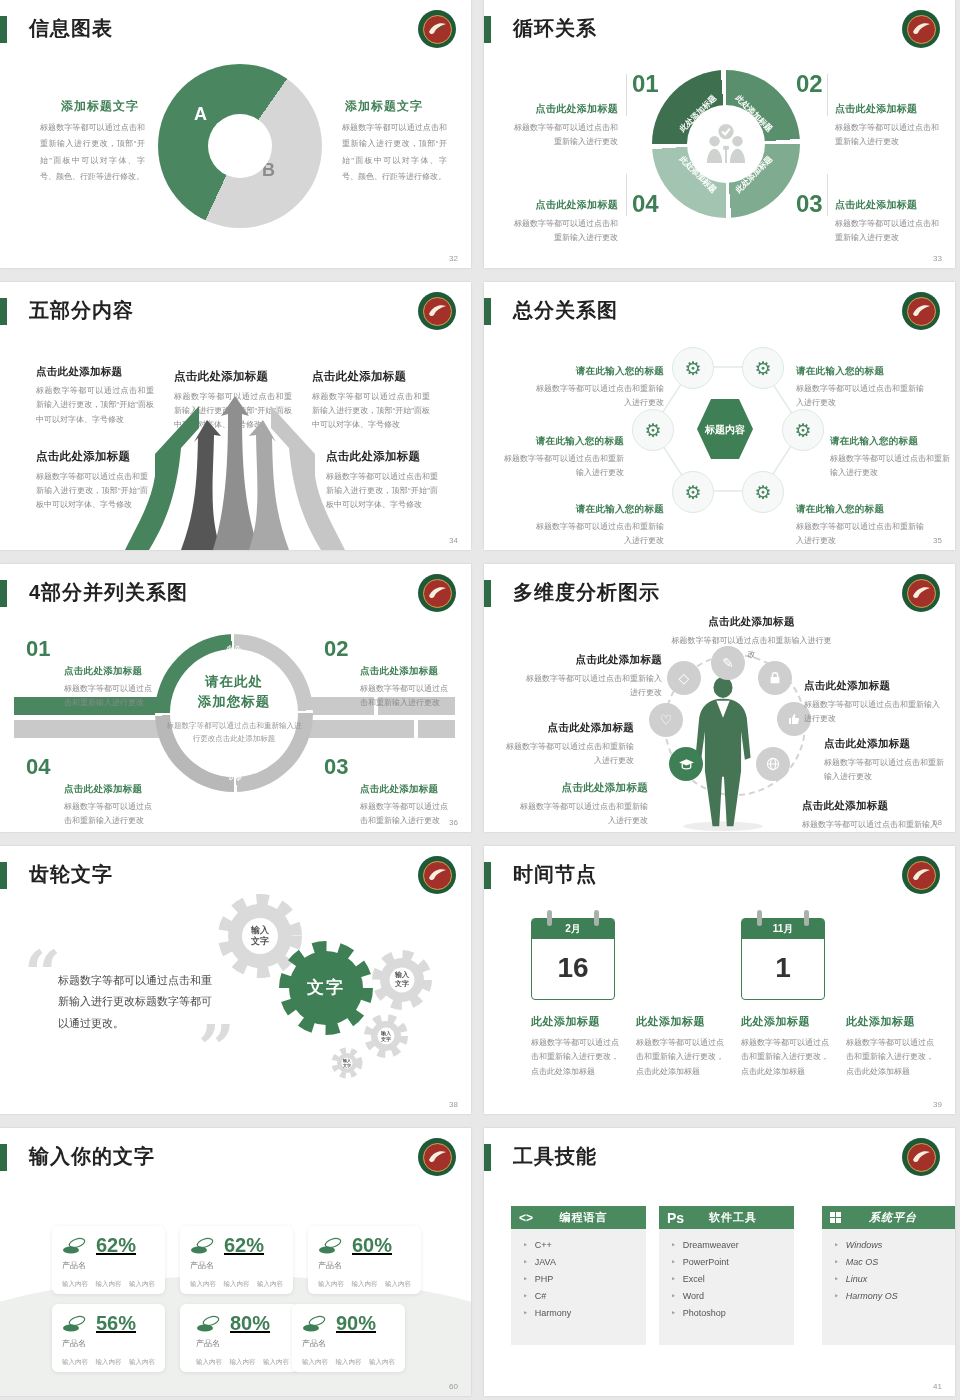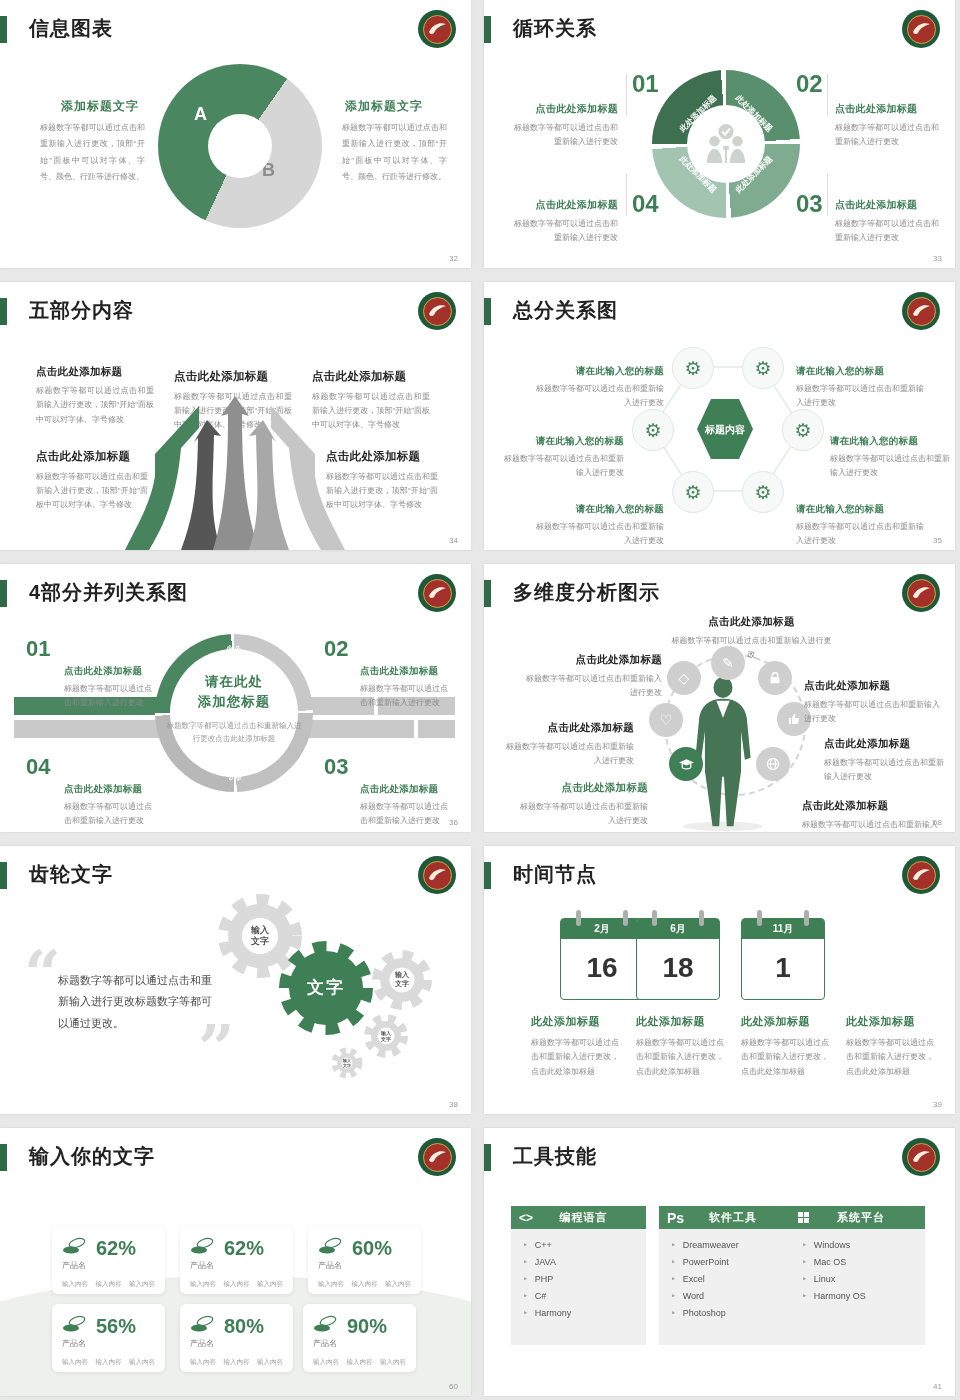--- a/index.html
+++ b/index.html
@@ -54,21 +54,21 @@
   .cal{position:absolute;width:82px;height:80px;border:1.5px solid #3f7f55;border-radius:4px;background:#fff;}
   .cal .mo{height:20px;background:#3f7f55;border-radius:2px 2px 0 0;color:#fff;font-weight:bold;font-size:10px;display:flex;align-items:center;justify-content:center;}
   .cal .day{height:58px;display:flex;align-items:center;justify-content:center;font-size:28px;font-weight:bold;color:#333;}
   .cal .pin{position:absolute;top:-9px;width:5px;height:16px;border-radius:3px;background:#aab0ac;}
   .s39tb{position:absolute;width:92px;font-size:8px;color:#8a8a8a;line-height:1.8;}
   .s39tb .hd{display:block;color:#3f7f55;font-weight:bold;font-size:11px;margin-bottom:4px;letter-spacing:.5px;}
   
   .sage{position:absolute;left:-60px;right:-60px;top:148px;height:180px;background:#edf0ec;border-radius:50% 50% 0 0/36% 36% 0 0;}
   .intro40{position:absolute;left:22px;top:50px;width:436px;font-size:9px;color:#6f6f6f;line-height:1.9;}
   .card40{position:absolute;width:113px;height:68px;background:#fff;border-radius:6px;box-shadow:0 1px 4px rgba(0,0,0,.08);}
-  .card40 .top{display:flex;align-items:center;padding:10px 8px 0 10px;}
+  .card40 .top{display:flex;align-items:flex-start;padding:10px 8px 0 10px;text-decoration:underline;}
   .card40 .pname{font-size:8px;color:#777;}
   .card40 .pct{font-size:20px;font-weight:bold;color:#3f7f55;margin-left:8px;line-height:.9;}
   .card40 .tags{display:flex;justify-content:space-between;padding:9px 10px 0 10px;font-size:6.5px;color:#9a9a9a;}
   
   .panel{position:absolute;width:135px;top:78px;height:139px;background:#f0f0f0;}
   .panel .phd{height:23px;background:#4a8a5e;color:#fff;display:flex;align-items:center;padding:0 8px;gap:10px;}
   .panel .phd .pic{font-weight:bold;font-size:12px;}
   .panel .phd .pt{font-weight:bold;font-size:11px;letter-spacing:1px;margin:0 auto;padding-right:14px;}
   .panel ul{list-style:none;margin:8px 0 0 0;padding:0 0 0 12px;}
   .panel li{font-size:9px;color:#555;line-height:17px;}
@@ -360,31 +360,25 @@
     <div class="accent"></div>
     <div class="stitle">时间节点</div>
     <div class="logo">
         <div class="inner">
           <svg width="23" height="18" viewBox="0 0 23 18">
             <path d="M3 12 C7 4 14 2 20 4 C14 6 10 8 8 13 C6 15 4 14 3 12Z" fill="#f5efe0"></path>
           </svg>
         </div>
       </div>
 
-    <div class="cal" style="left:47px;top:72px;margin-left:29px;">
+    <div class="cal" style="left:47px;top:72px;">
         <i class="pin" style="left:15px;"></i>
         <i class="pin" style="right:15px;"></i>
         <div class="mo">2月</div>
         <div class="day">16</div>
-      </div>
-    <div class="cal" style="left:152px;top:72px;">
-        <i class="pin" style="left:15px;"></i>
-        <i class="pin" style="right:15px;"></i>
-        <div class="mo">6月</div>
-        <div class="day">18</div>
       </div>
     <div class="cal" style="left:257px;top:72px;">
         <i class="pin" style="left:15px;"></i>
         <i class="pin" style="right:15px;"></i>
         <div class="mo">11月</div>
         <div class="day">1</div>
       </div>
 
     <div class="s39tb" style="left:47px;top:166px;"><span class="hd">此处添加标题</span><span>标题数字等都可以通过点击和重新输入进行更改，点击此处添加标题</span></div>
     <div class="s39tb" style="left:152px;top:166px;"><span class="hd">此处添加标题</span><span>标题数字等都可以通过点击和重新输入进行更改，点击此处添加标题</span></div>
@@ -458,36 +452,36 @@
             </svg></span>
           <span class="pct">56%</span>
         </div>
       <div class="pname" style="padding-left:10px;">产品名</div>
       <div class="tags">
           <span>输入内容</span>
           <span>输入内容</span>
           <span>输入内容</span>
         </div>
     </div>
-    <div class="card40" style="left:180px;top:176px;">
+    <div class="card40" style="left:180px;top:176px;padding-left:6px;">
       <div class="top">
           <span><svg class="coins" width="26" height="20" viewBox="0 0 26 20">
               <ellipse cx="15" cy="7" rx="8" ry="4" fill="#fff" stroke="#3f7f55" stroke-width="1.2" transform="rotate(-18 15 7)"></ellipse>
               <ellipse cx="9" cy="14" rx="8" ry="3.6" fill="#3f7f55"></ellipse>
             </svg></span>
           <span class="pct">80%</span>
         </div>
       <div class="pname" style="padding-left:10px;">产品名</div>
       <div class="tags">
           <span>输入内容</span>
           <span>输入内容</span>
           <span>输入内容</span>
         </div>
     </div>
-    <div class="card40" style="left:303px;top:176px;">
+    <div class="card40" style="left:292px;top:176px;">
       <div class="top">
           <span><svg class="coins" width="26" height="20" viewBox="0 0 26 20">
               <ellipse cx="15" cy="7" rx="8" ry="4" fill="#fff" stroke="#3f7f55" stroke-width="1.2" transform="rotate(-18 15 7)"></ellipse>
               <ellipse cx="9" cy="14" rx="8" ry="3.6" fill="#3f7f55"></ellipse>
             </svg></span>
           <span class="pct">90%</span>
         </div>
       <div class="pname" style="padding-left:10px;">产品名</div>
       <div class="tags">
           <span>输入内容</span>
@@ -528,21 +522,21 @@
           <span class="pt">软件工具</span>
         </div>
       <ul>
         <li>Dreamweaver</li>
         <li>PowerPoint</li>
         <li>Excel</li>
         <li>Word</li>
         <li>Photoshop</li>
       </ul>
     </div>
-    <div class="panel" style="left:306px;">
+    <div class="panel" style="left:338px;font-style:italic;">
       <div class="phd">
           <span class="winlogo">
             <i></i>
             <i></i>
             <i></i>
             <i></i>
           </span>
           <span class="pt">系统平台</span>
         </div>
       <ul>

